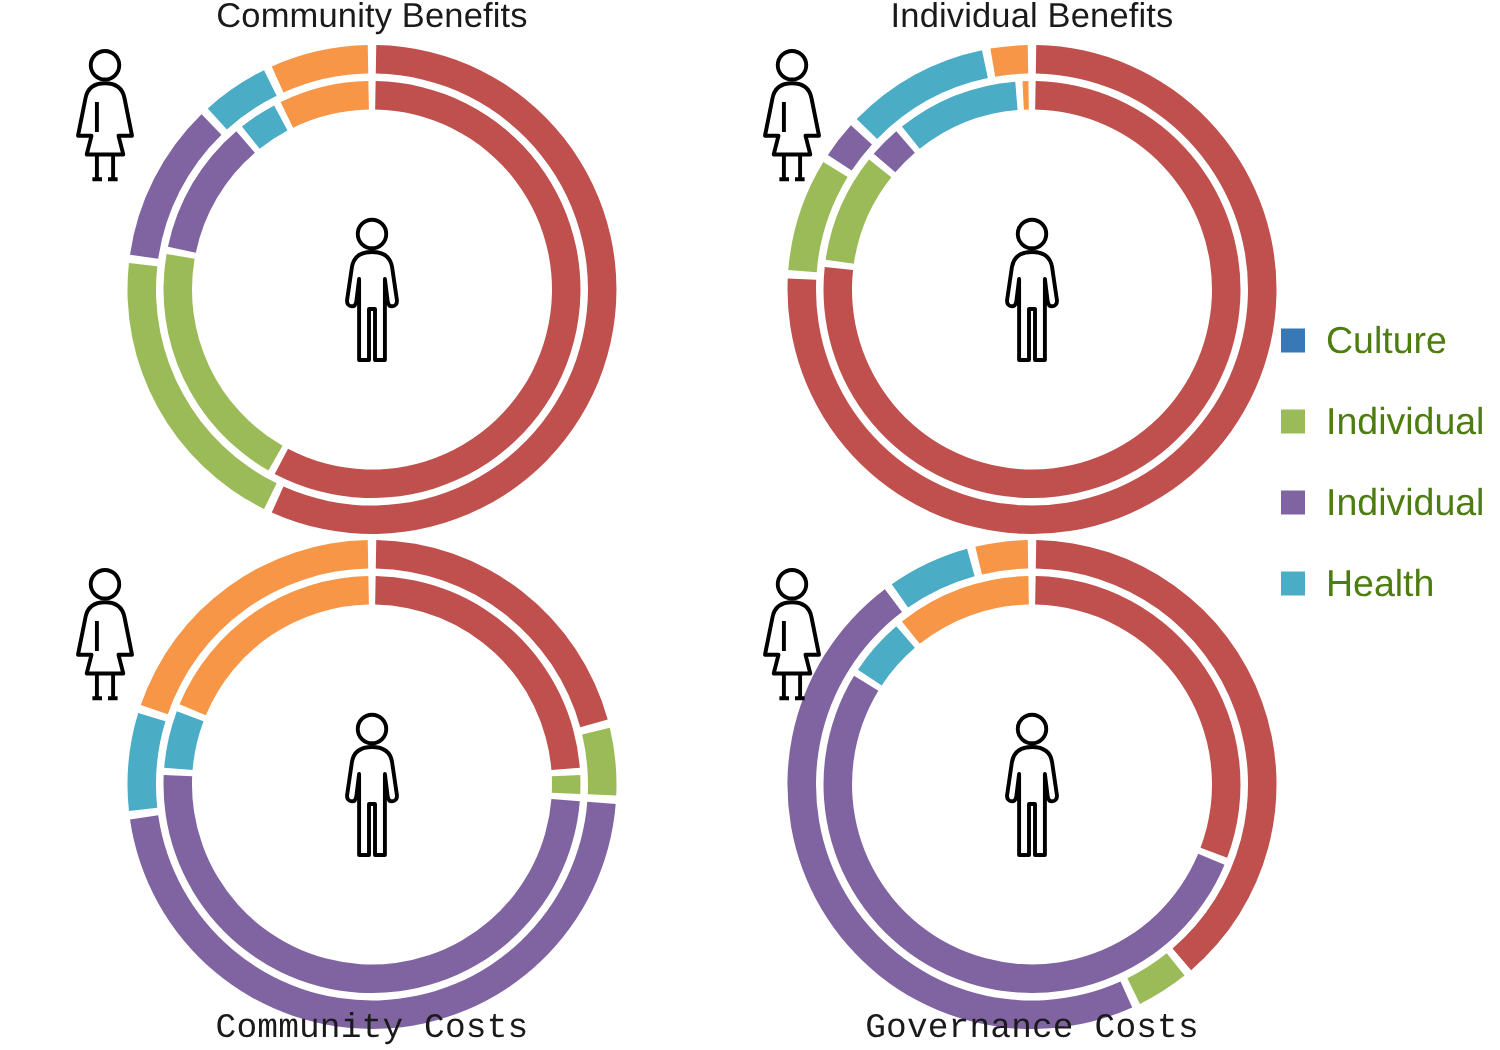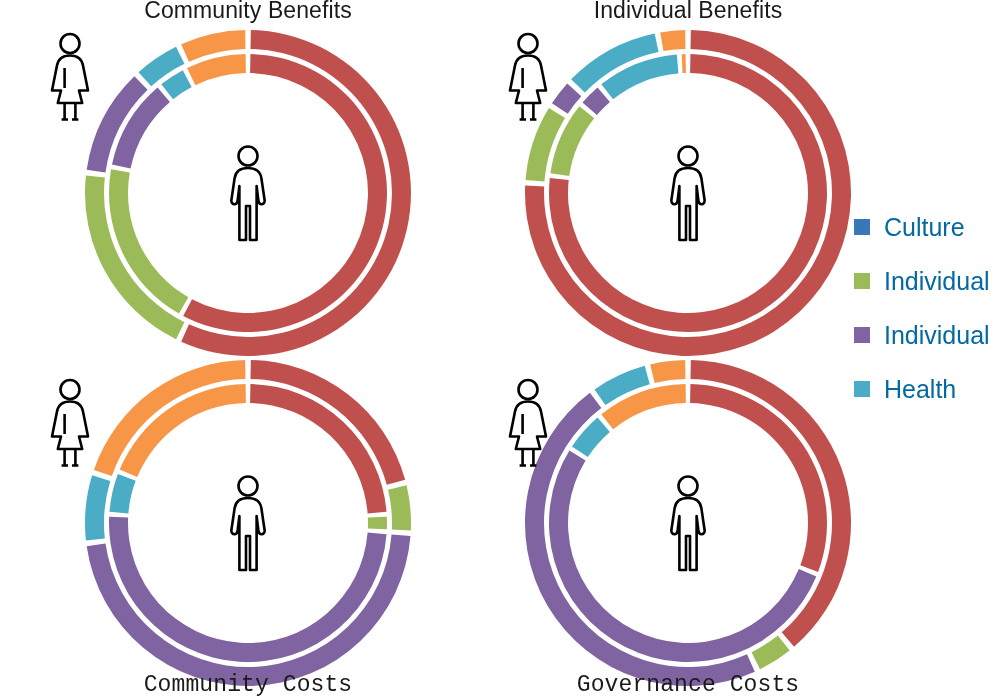--- a/index.html
+++ b/index.html
@@ -76,21 +76,21 @@
     height: 54px;
   }
   .legend-swatch {
     width: 16px;
     height: 16px;
     flex: 0 0 16px;
     margin-right: 14px;
   }
   .legend-label {
     font-size: 25px;
-    color: #0369a1;
+    color: #4d7c0f;
     font-family: "Liberation Sans", "DejaVu Sans", sans-serif;
     white-space: nowrap;
     line-height: 1;
   }
 </style>
 </head>
 <body>
 
 <div id="canvas">
 

